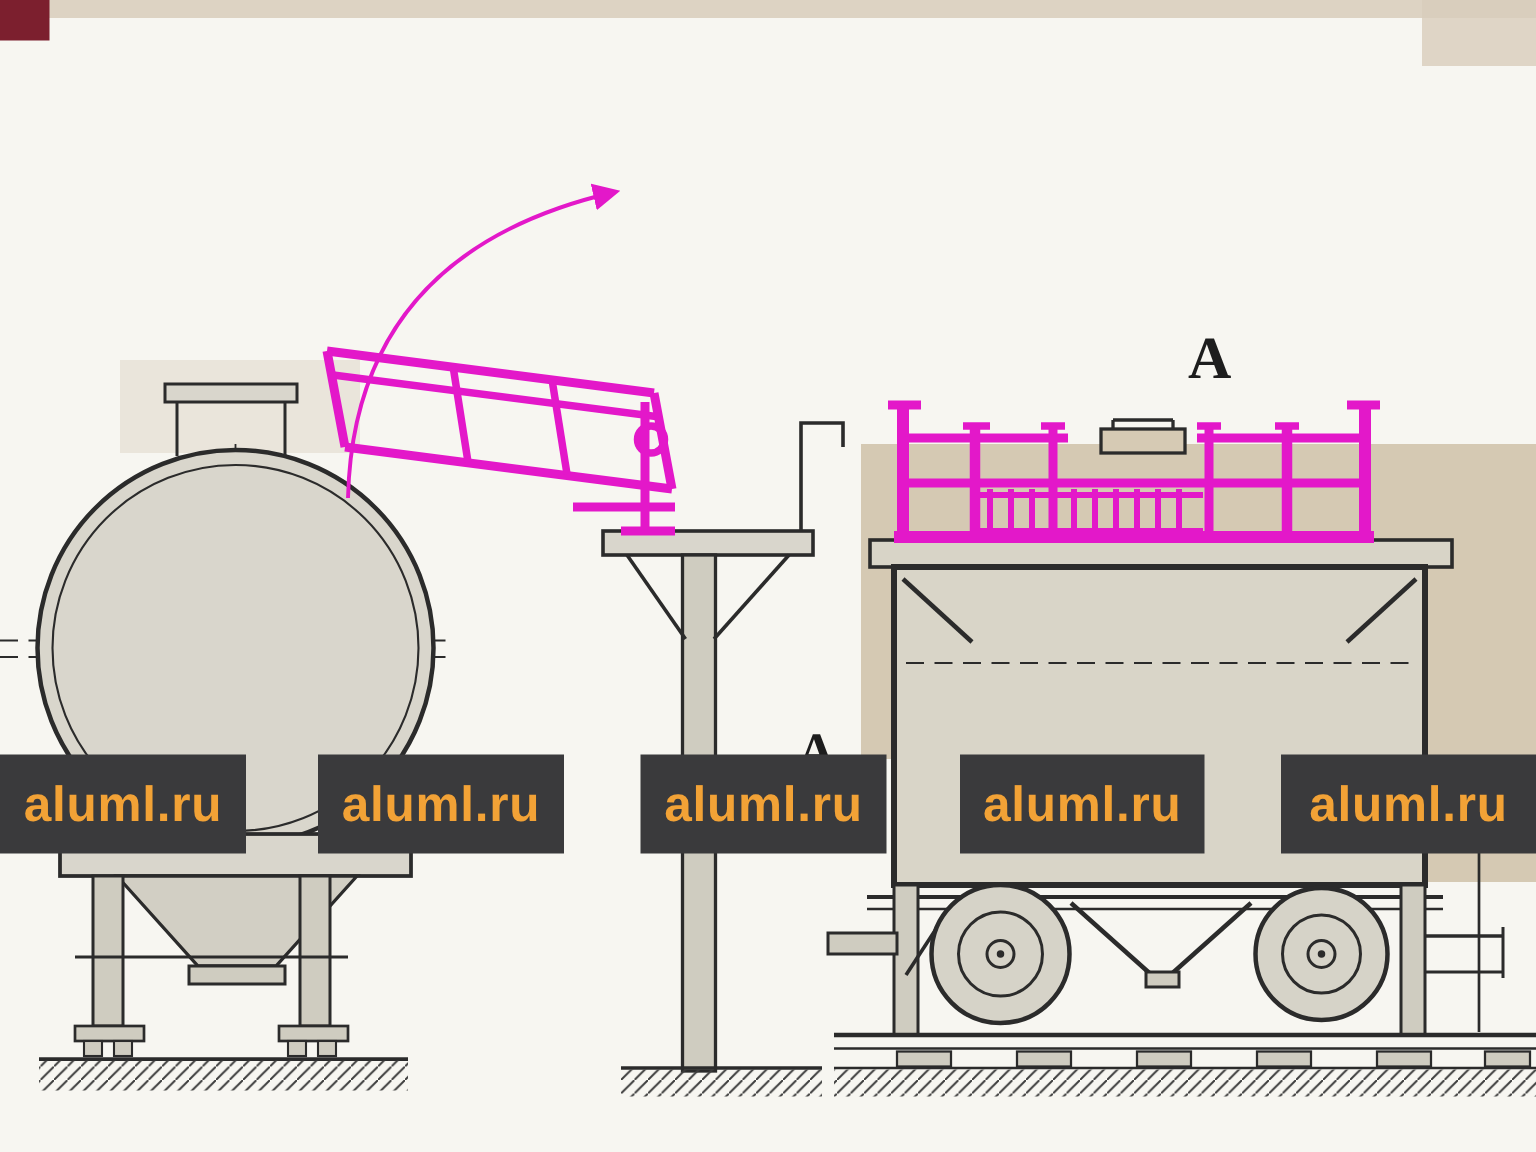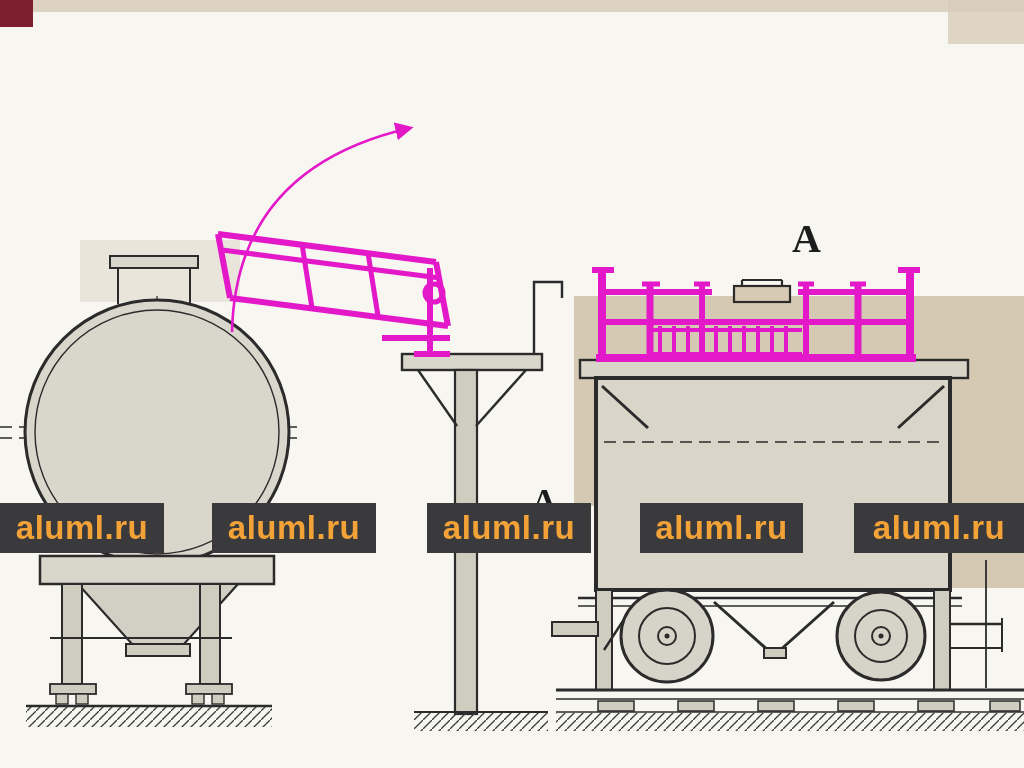--- a/index.html
+++ b/index.html
@@ -18,21 +18,21 @@
   .mgf{ fill:var(--highlight,#e318c9); stroke:none; }
   .dash{ stroke-dasharray:12 7; }
   text.lbl{
     fill:#1d1d1d;
     font-family:"Liberation Serif", serif;
     font-weight:700;
   }
   
   .wm-chip{
     position:absolute;
-    top:503px;height:50px;
+    top:503px;height:66px;
     background:var(--band,#3a3a3c);
     color:var(--wm,#f2a236);
     display:flex;align-items:center;justify-content:center;
     font:700 33px "Liberation Sans", sans-serif;
     letter-spacing:.5px;
     z-index:5;
   }
 </style>
 </head>
 <body>

